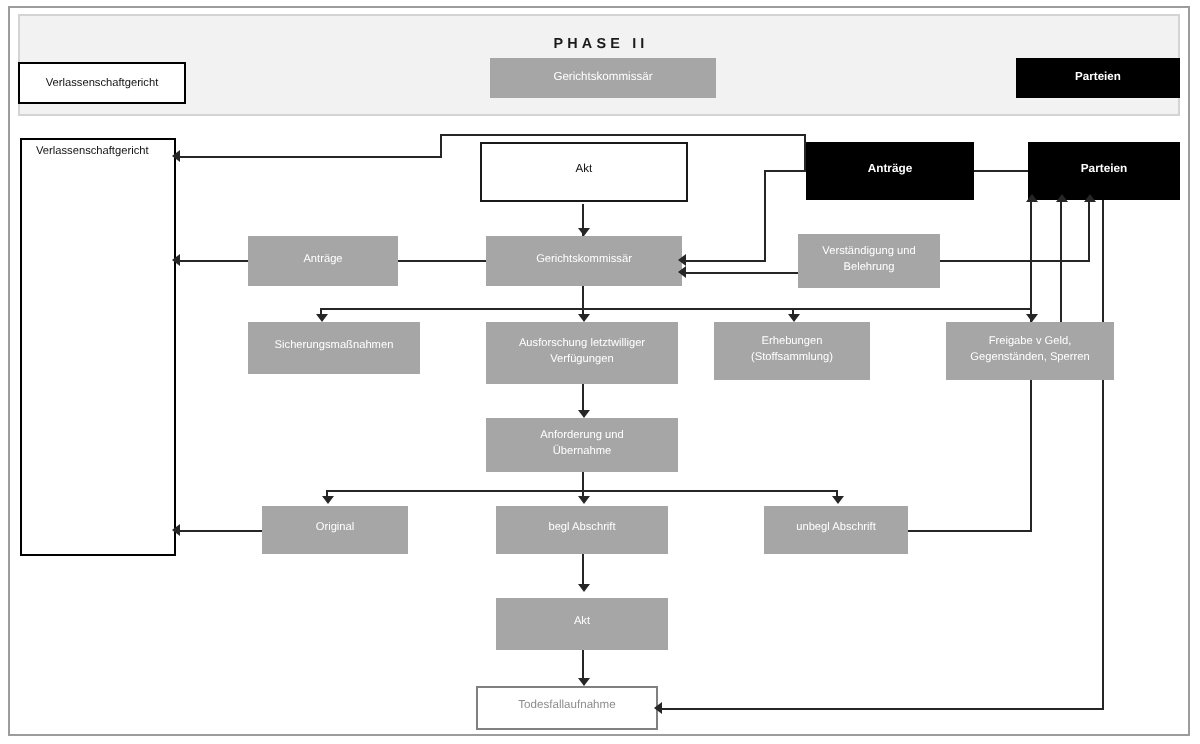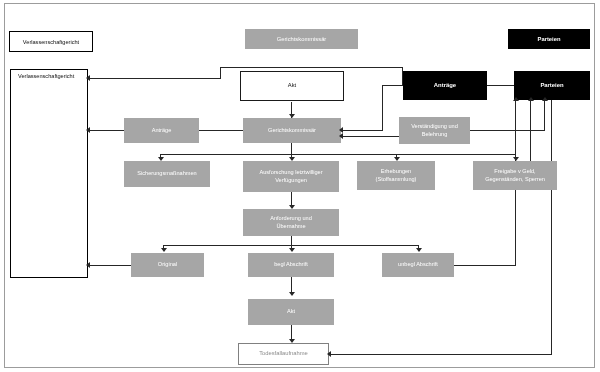--- a/index.html
+++ b/index.html
@@ -33,20 +33,23 @@
   .arr-d{border-left:3px solid transparent;border-right:3px solid transparent;border-top:4.4px solid #262626;}
   .arr-u{border-left:3px solid transparent;border-right:3px solid transparent;border-bottom:4.4px solid #262626;}
   .arr-l{border-top:3px solid transparent;border-bottom:3px solid transparent;border-right:4.4px solid #262626;}
 </style>
 </head>
 <body>
 
 <div id="canvas">
   <div id="frame"></div>
 
+  <div id="banner">
+    <div id="phase-title">PHASE II</div>
+  </div>
   <div class="legend" id="legend-court">
     <span>Verlassenschaftgericht</span>
   </div>
   <div class="legend" id="legend-commissioner">
     <span>Gerichtskommissär</span>
   </div>
   <div class="legend" id="legend-parties">
     <span>Parteien</span>
   </div>
 

